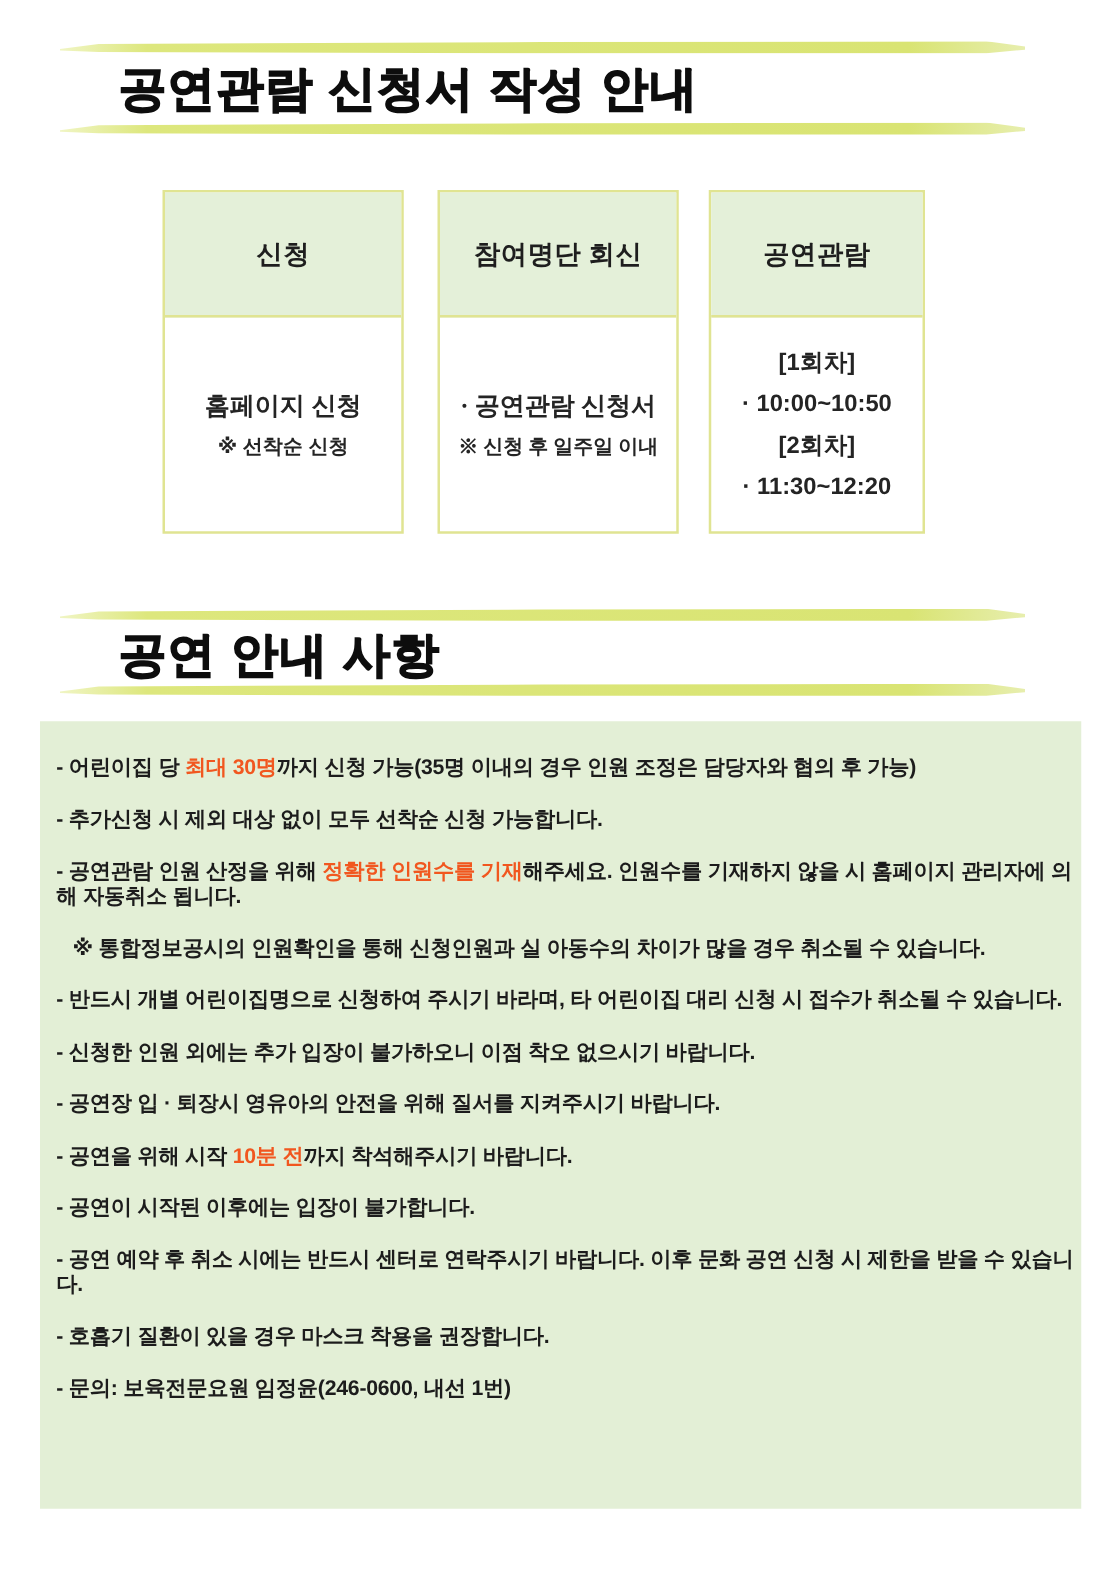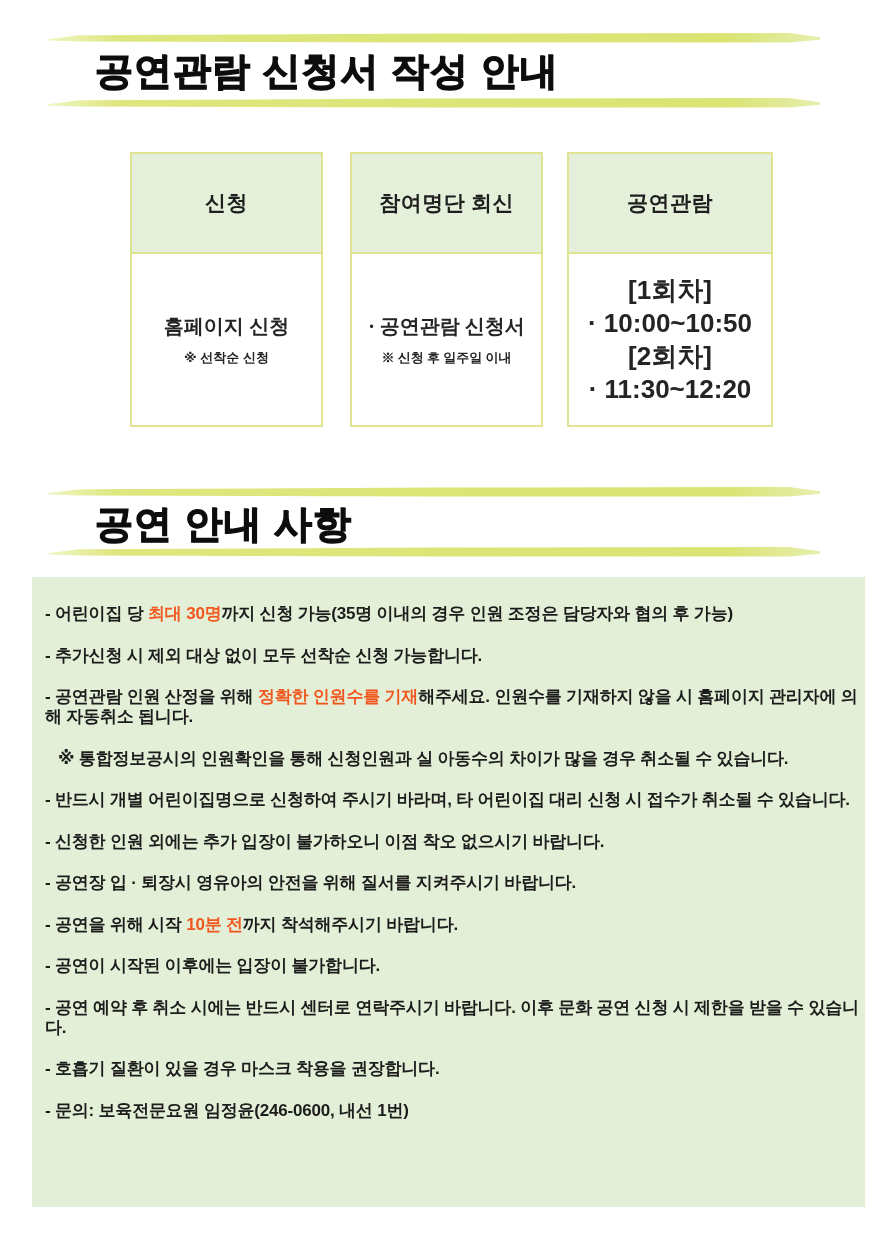--- a/index.html
+++ b/index.html
@@ -35,22 +35,22 @@
     background:#e4f0d9; border-bottom:2px solid #e0e492;
     display:flex; align-items:center; justify-content:center;
     font-size:21px; font-weight:bold; color:#1e1e1e; letter-spacing:0.5px;text-align:center;
   }
   .card-body {
     flex:1; display:flex; flex-direction:column;
     align-items:center; justify-content:center;
   }
   .card-line { text-align:center; font-weight:bold; color:#242424; }
   .card-line.main { font-size:20px; margin-bottom:9px; }
-  .card-line.sub  { font-size:13px; }
-  .card-line.time { font-size:26px; line-height:33px; }
+  .card-line.sub  { font-size:16px; }
+  .card-line.time { font-size:19px; line-height:33px; }
 
   
   .notes-box {
     position:absolute; left:32px; top:577px; width:833px; height:630px;
     background:#e3efd6; padding:27px 1px 0 13px;
   }
   .note {
     font-size:17px; font-weight:bold; line-height:20px;
     margin-bottom:21.5px; color:#1c1c1c; white-space:pre-wrap;
     letter-spacing:-0.2px;
@@ -73,21 +73,21 @@
         <div class="card-line sub">※ 선착순 신청</div>
       </div>
     </div>
     <div class="card" style="left: 350px; width: 193px; font-family: Liberation Serif, serif;">
       <div class="card-header">참여명단 회신</div>
       <div class="card-body">
         <div class="card-line main">· 공연관람 신청서</div>
         <div class="card-line sub">※ 신청 후 일주일 이내</div>
       </div>
     </div>
-    <div class="card" style="left: 567px; width: 206px;">
+    <div class="card" style="left: 567px; width: 173px;">
       <div class="card-header">공연관람</div>
       <div class="card-body">
         <div class="card-line time">[1회차]</div>
         <div class="card-line time">· 10:00~10:50</div>
         <div class="card-line time">[2회차]</div>
         <div class="card-line time">· 11:30~12:20</div>
       </div>
     </div>
   </div>
 

